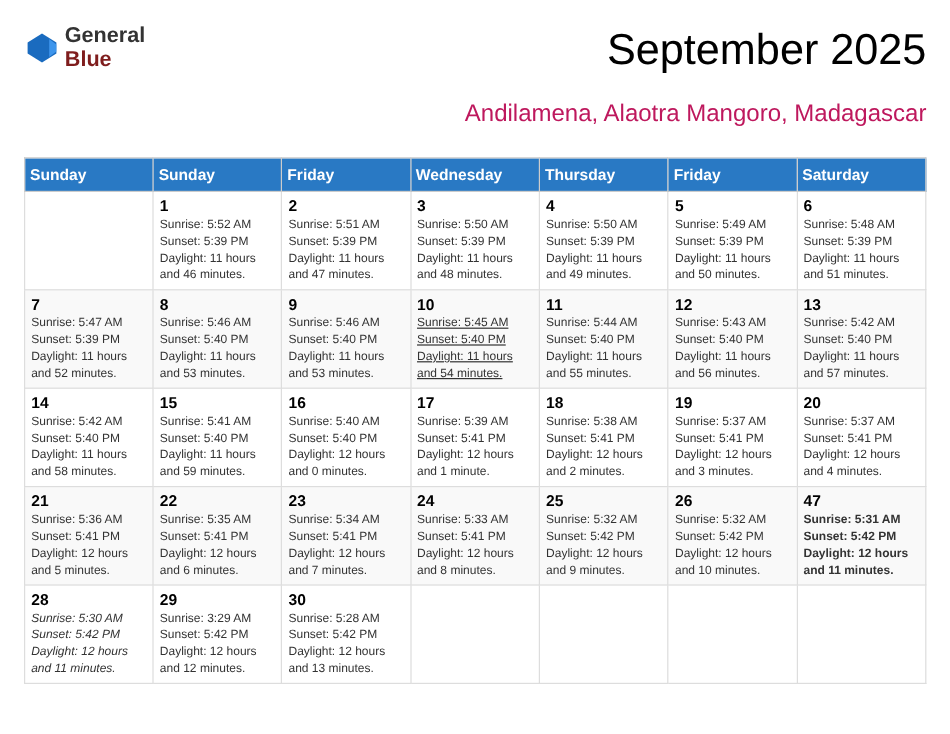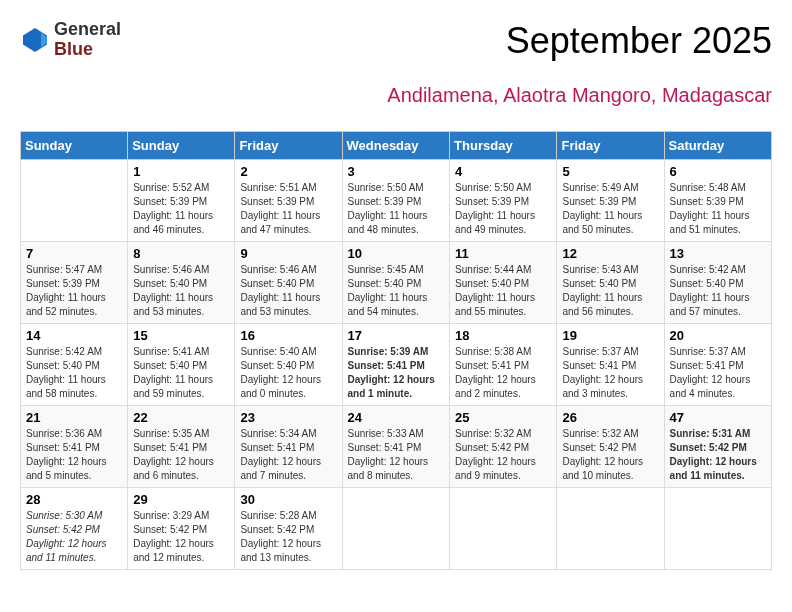--- a/index.html
+++ b/index.html
@@ -188,21 +188,21 @@
         </td>
         <td>
           <div class="day-number">9</div>
           <div class="day-info" style="white-space: pre-line;">Sunrise: 5:46 AM
 Sunset: 5:40 PM
 Daylight: 11 hours
 and 53 minutes.</div>
         </td>
         <td>
           <div class="day-number">10</div>
-          <div class="day-info" style="white-space: pre-line;">Sunrise: 5:45 AM
+          <div class="day-info" style="white-space: pre-line; text-decoration: underline;">Sunrise: 5:45 AM
 Sunset: 5:40 PM
 Daylight: 11 hours
 and 54 minutes.</div>
         </td>
         <td>
           <div class="day-number">11</div>
           <div class="day-info" style="white-space: pre-line;">Sunrise: 5:44 AM
 Sunset: 5:40 PM
 Daylight: 11 hours
 and 55 minutes.</div>
@@ -239,21 +239,21 @@
         </td>
         <td>
           <div class="day-number">16</div>
           <div class="day-info" style="white-space: pre-line;">Sunrise: 5:40 AM
 Sunset: 5:40 PM
 Daylight: 12 hours
 and 0 minutes.</div>
         </td>
         <td>
           <div class="day-number">17</div>
-          <div class="day-info" style="white-space: pre-line; font-weight: bold;">Sunrise: 5:39 AM
+          <div class="day-info" style="white-space: pre-line;">Sunrise: 5:39 AM
 Sunset: 5:41 PM
 Daylight: 12 hours
 and 1 minute.</div>
         </td>
         <td>
           <div class="day-number">18</div>
           <div class="day-info" style="white-space: pre-line;">Sunrise: 5:38 AM
 Sunset: 5:41 PM
 Daylight: 12 hours
 and 2 minutes.</div>

